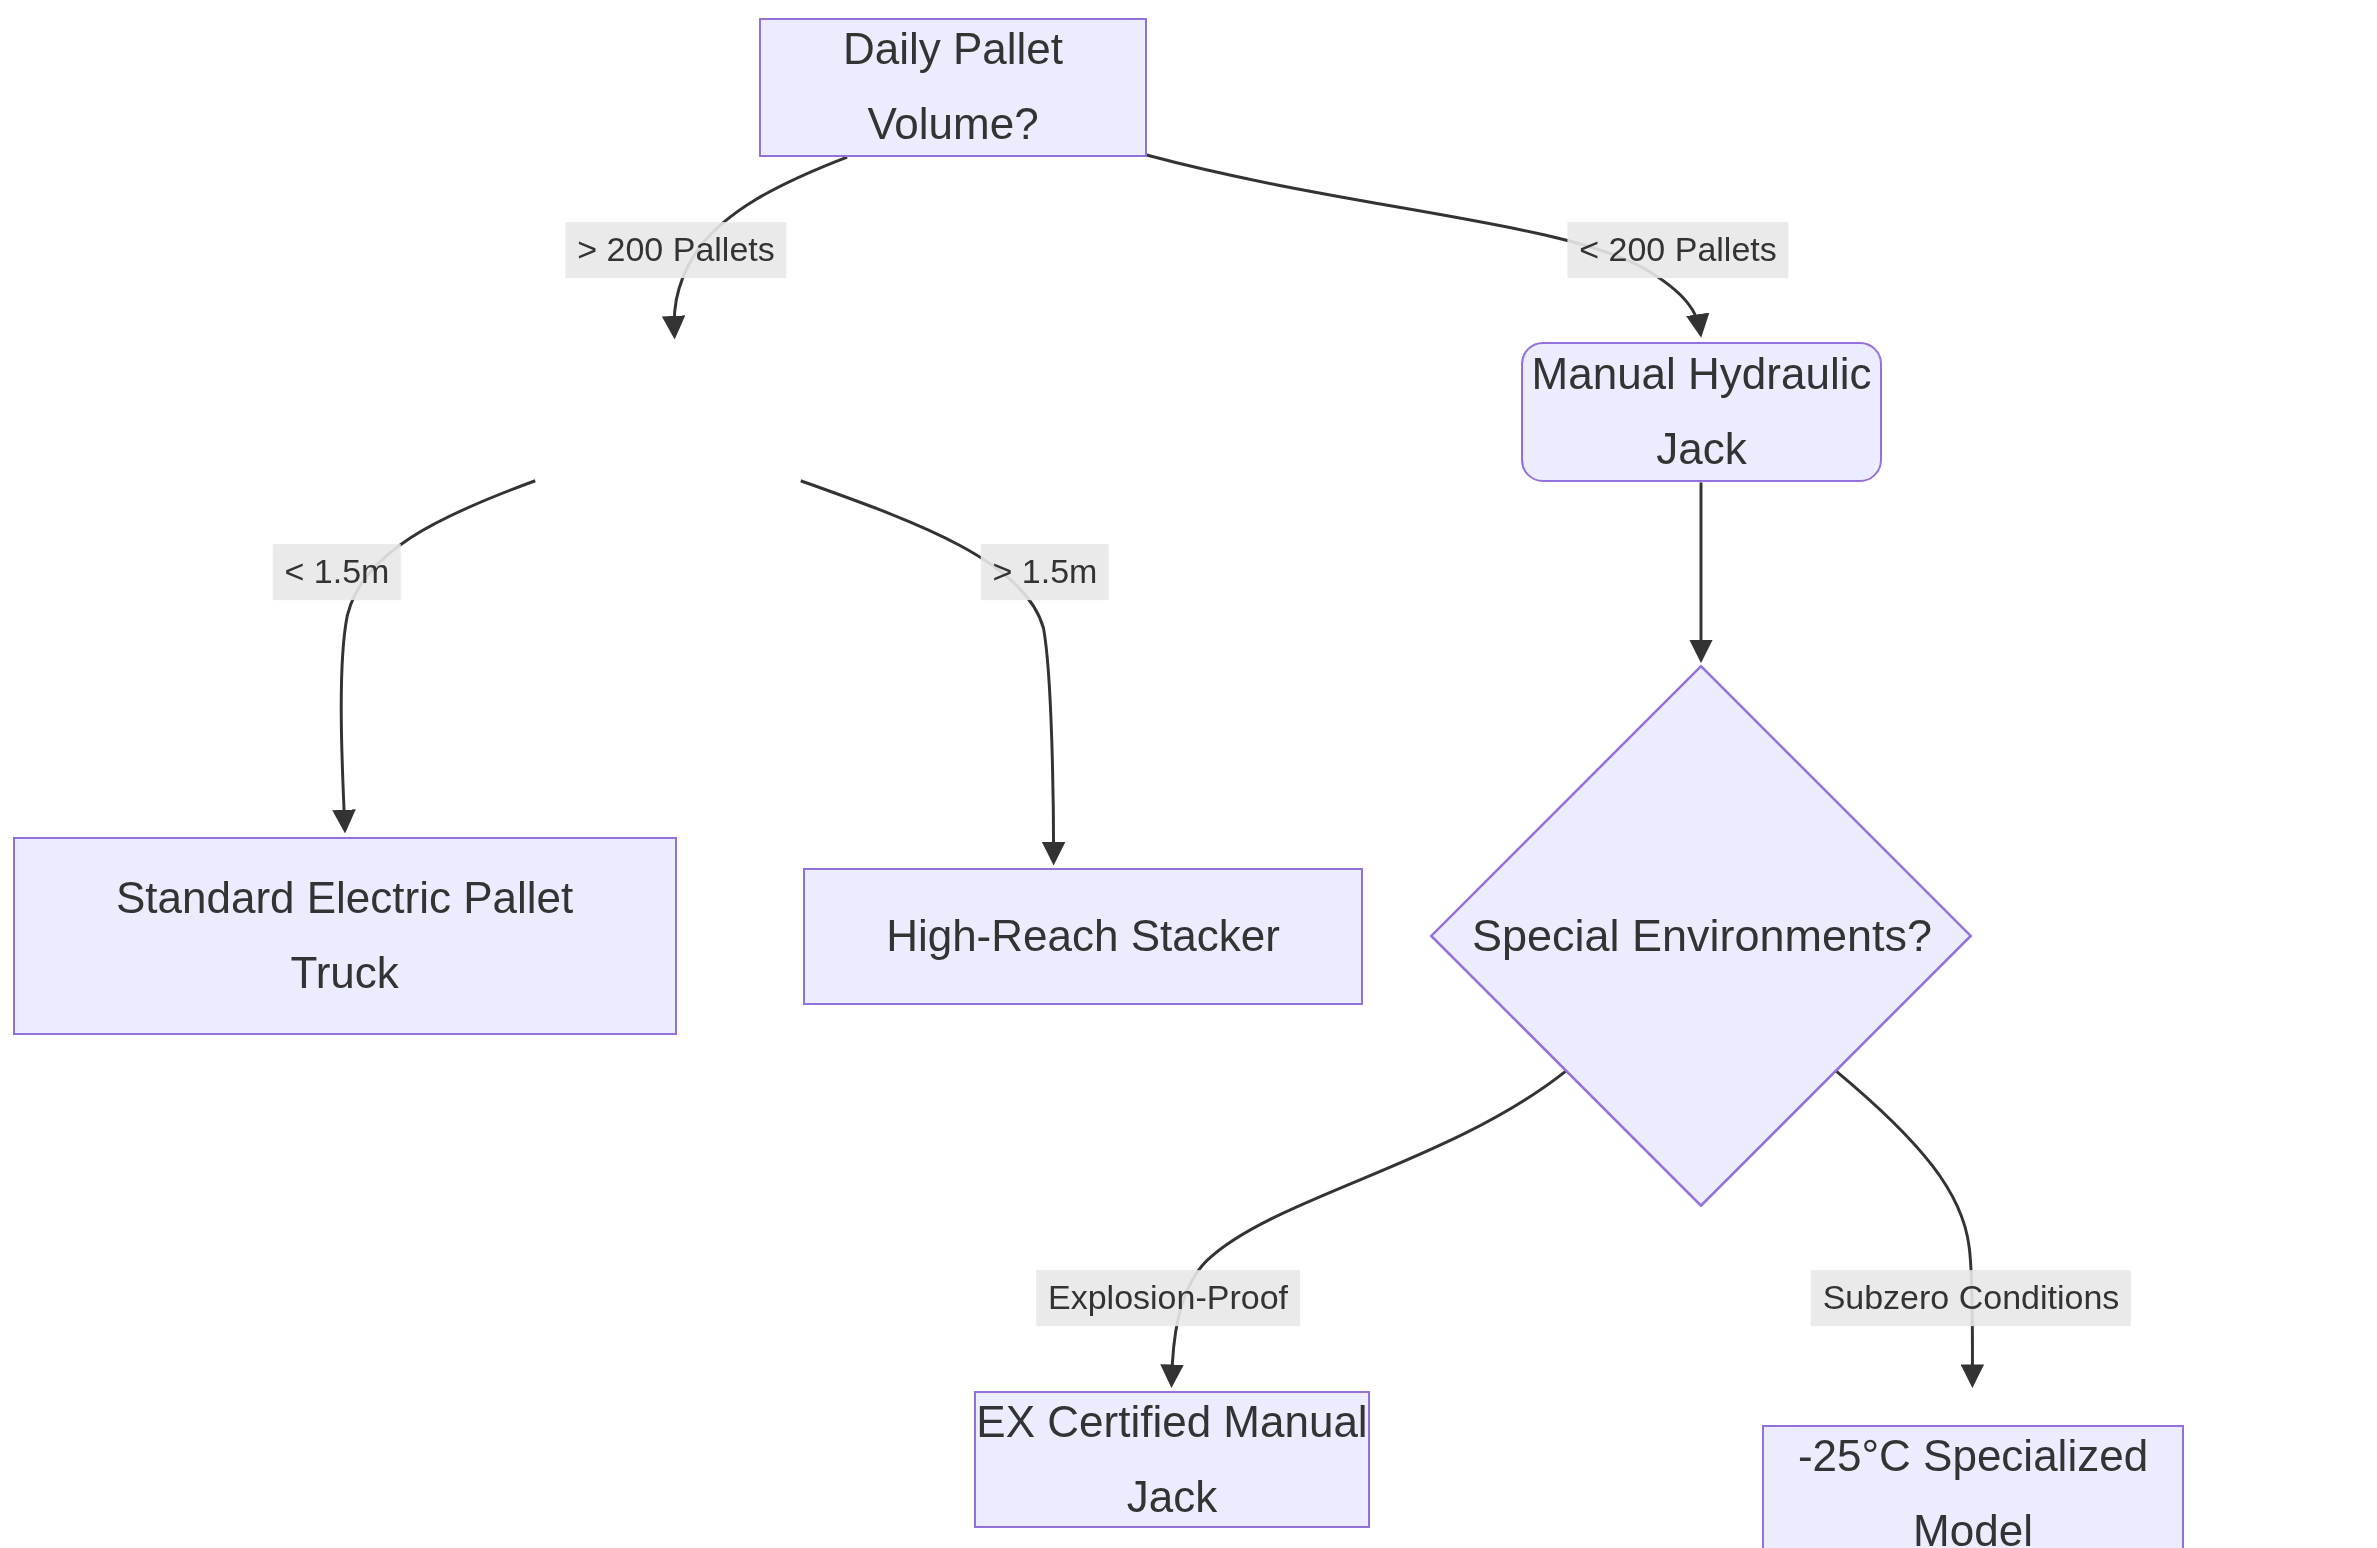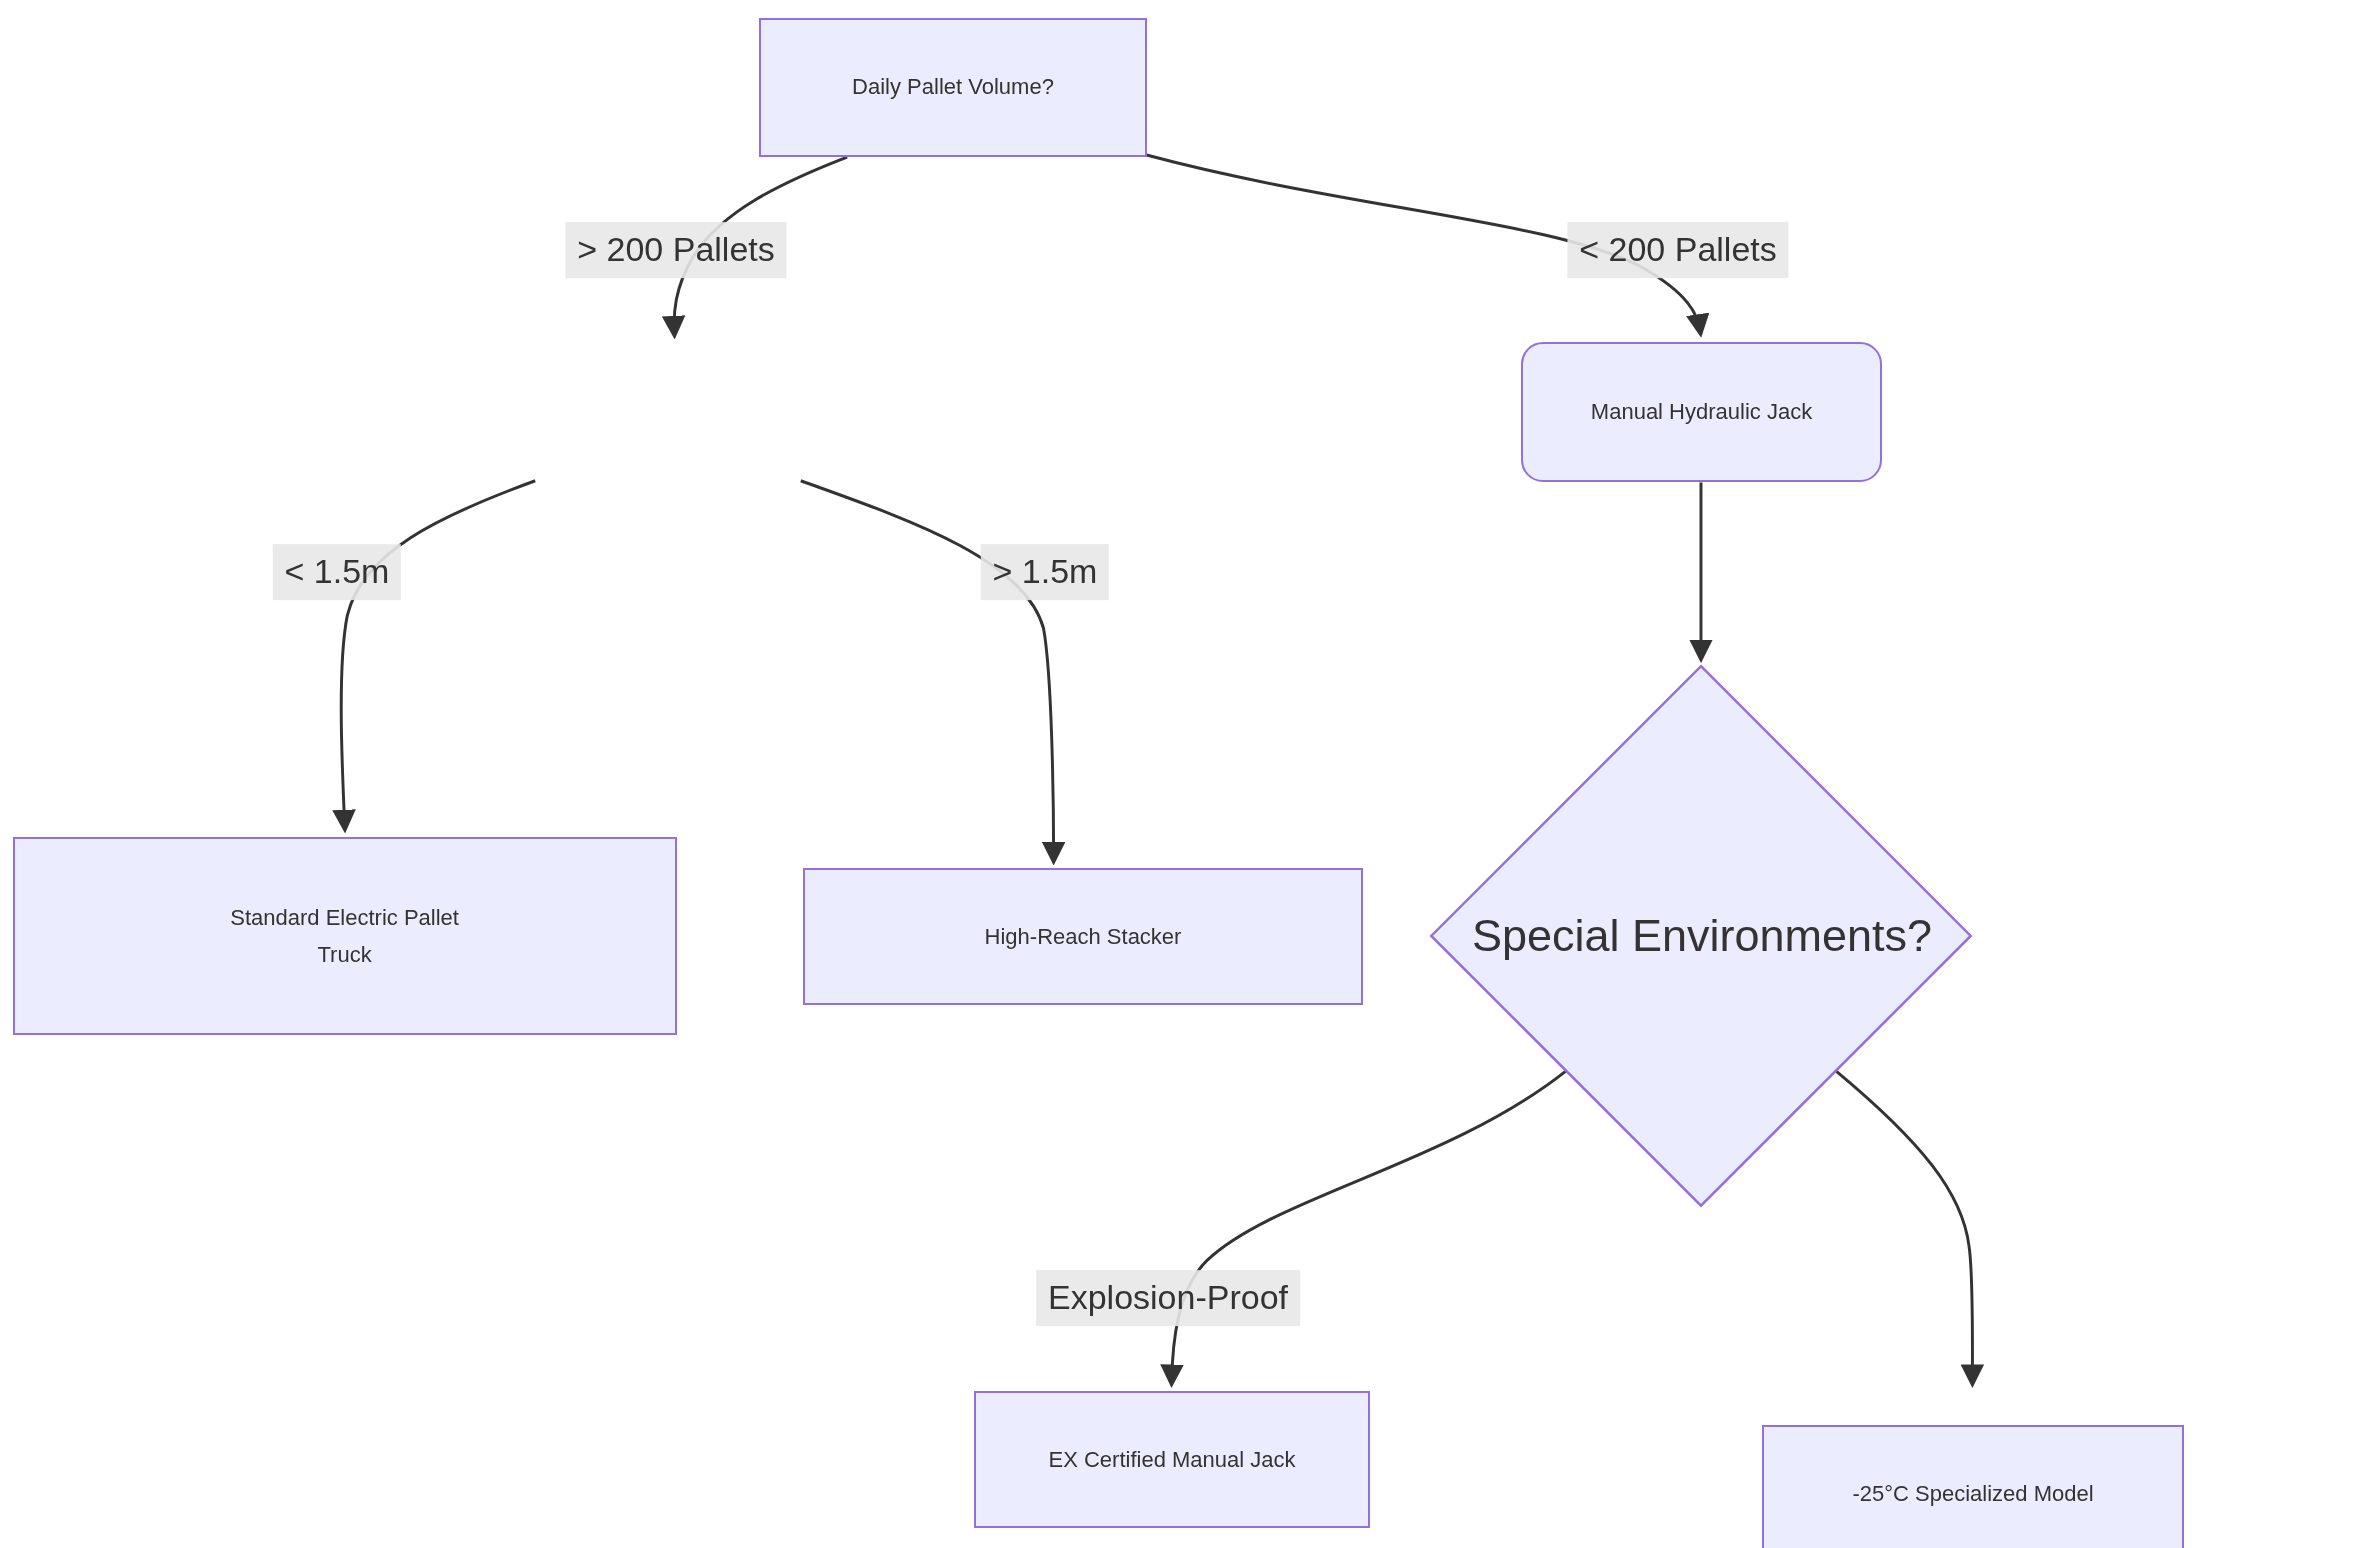--- a/index.html
+++ b/index.html
@@ -21,21 +21,21 @@
   }
   .edges{position:absolute;left:0;top:0;width:2377px;height:1549px;}
   .edge{fill:none;stroke:var(--edge-color);stroke-width:3.5px;}
   .diamond{fill:var(--node-fill);stroke:var(--node-border);stroke-width:3px;}
   .node{
     position:absolute;
     background:var(--node-fill);
     border:2.5px solid var(--node-border);
     display:flex;align-items:center;justify-content:center;
     text-align:center;
-    font-size:22px;line-height:1.7;
+    font-size:44px;line-height:1.7;
     white-space:pre-line;
     box-sizing:border-box;
   }
   .node.rounded{border-radius:22px;}
   .node-a{left:759px;top:17.7px;width:388px;height:139px;}
   .node-b{left:490px;top:342px;width:361px;height:138px;}
   .node-c{left:12.6px;top:837px;width:664px;height:198px;}
   .node-d{left:803px;top:868px;width:560px;height:137px;}
   .node-e{left:1521px;top:342px;width:361px;height:140px;}
   .node-f{left:974px;top:1391px;width:396px;height:137px;}
@@ -108,15 +108,16 @@
   <div class="edge-label el-gt200">&gt; 200 Pallets</div>
 
   <div class="edge-label el-lt200">&lt; 200 Pallets</div>
 
   <div class="edge-label el-lt15">&lt; 1.5m</div>
 
   <div class="edge-label el-gt15">&gt; 1.5m</div>
 
   <div class="edge-label el-explosion">Explosion-Proof</div>
 
+  <div class="edge-label el-subzero">Subzero Conditions</div>
 
 </div>
 
 
 </body></html>

